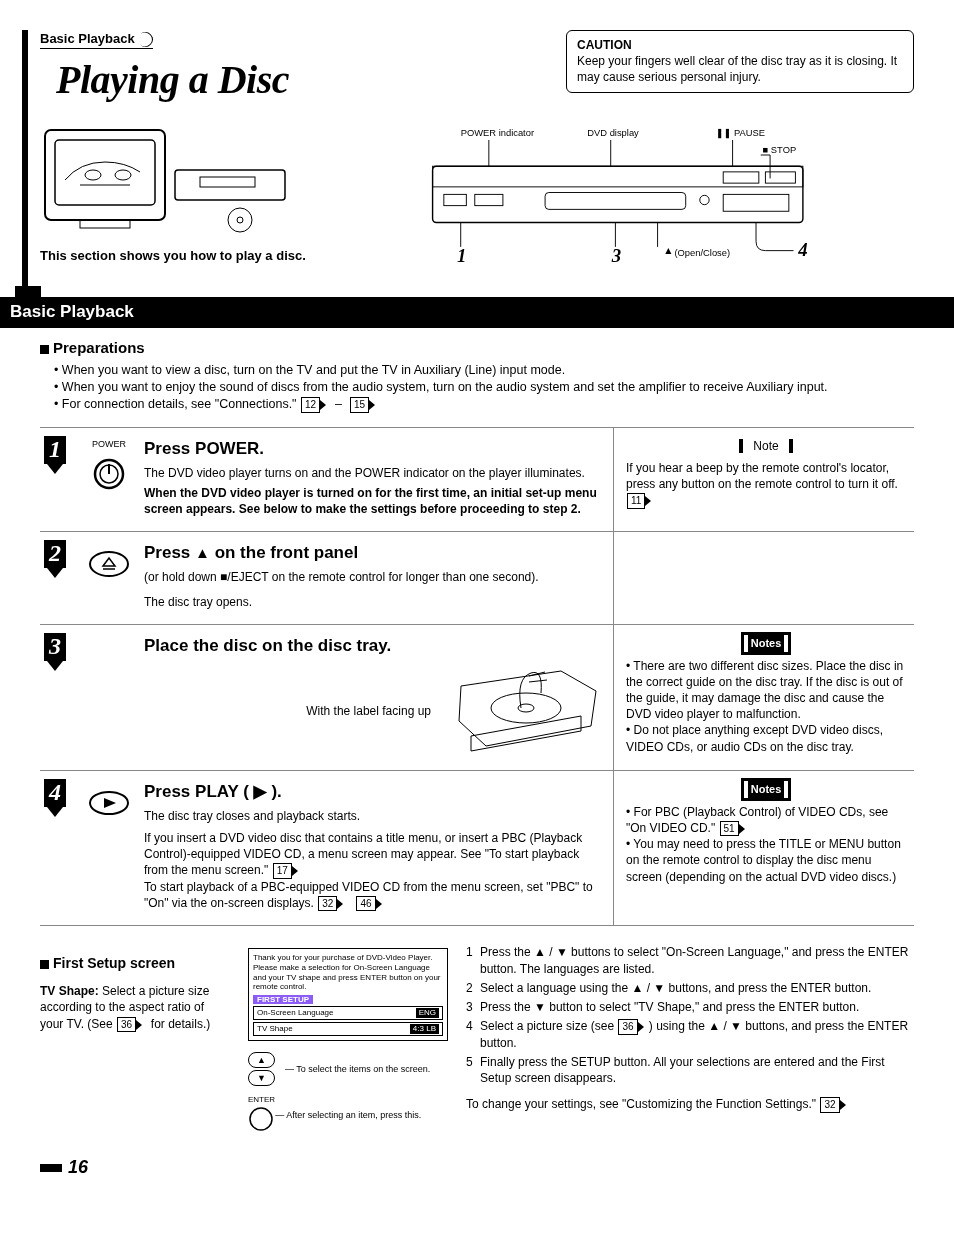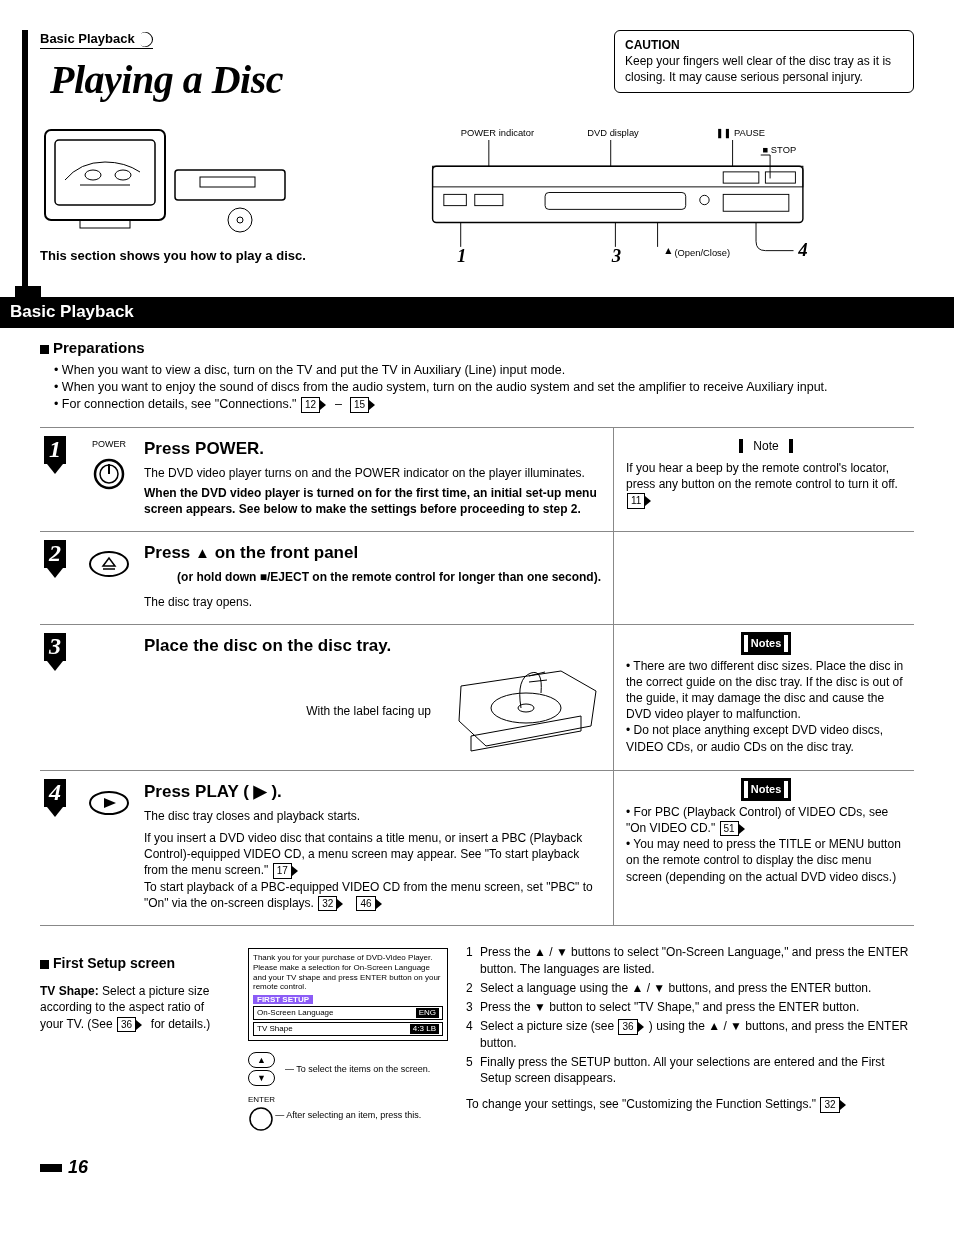--- a/index.html
+++ b/index.html
@@ -11,25 +11,25 @@
     margin: 0 auto;
     padding: 30px 40px 20px 40px;
     font-size: 13px;
     line-height: 1.35;
   }
   .page { position: relative; }
   .side-rule { position:absolute; left:-18px; top:0; width:6px; height:260px; border-left:3px solid #000; border-right:3px solid #000; }
   .side-rule::after{content:''; position:absolute; left:-10px; bottom:-8px; width:26px; height:12px; background:#000;}
   .top-row { display:flex; gap:20px; }
   .top-left { flex:1; }
-  .top-right { width:300px; }
+  .top-right { width:348px; }
   .crumb { font-weight:bold; font-size:13px; display:inline-block; }
   .crumb-wrap { border-bottom:1px solid #000; display:inline-block; padding-right:18px; position:relative; }
   .crumb-wrap::after{ content:''; position:absolute; right:0; top:2px; width:14px; height:14px; border:1.5px solid #000; border-radius:50% 50% 50% 0; border-left:none; border-bottom:none; transform:rotate(45deg); }
-  h1.title { font-family: "Times New Roman", serif; font-style: italic; font-weight: bold; font-size: 40px; margin: 4px 10px 8px; letter-spacing: -0.5px; }
+  h1.title { font-family: "Times New Roman", serif; font-style: italic; font-weight: bold; font-size: 40px; margin: 4px 16px 8px; letter-spacing: -0.5px; }
   .caution-box { border:1.5px solid #000; border-radius:6px; padding:6px 10px; font-size:12px; }
   .caution-box .ch { font-weight:bold; }
   .intro { font-weight:bold; font-size:13px; margin-top:8px; }
   .illus-row { display:flex; gap:20px; margin-top:10px; }
   .tv-illus { width:250px; height:110px; }
   .player-illus { flex:1; position:relative; }
   .player-svg { width:100%; height:150px; }
   .sectionbar { background:#000; color:#fff; font-weight:bold; font-size:17px; padding:4px 10px; margin:18px -40px 10px -40px; }
   .sq { display:inline-block; width:9px; height:9px; background:#000; vertical-align:middle; margin-right:4px; }
   .sub { font-weight:bold; font-size:15px; margin:10px 0 4px; }
@@ -185,21 +185,21 @@
       <div class="step-icon-cell">
         <svg class="icon-svg" viewBox="0 0 44 44">
             <ellipse cx="22" cy="22" rx="19" ry="12" fill="none" stroke="#000" stroke-width="2"></ellipse>
             <path d="M16 24 l6 -8 l6 8 z M16 27 h12" fill="none" stroke="#000" stroke-width="1.5"></path>
           </svg>
       </div>
       <div class="step-body">
         <div class="step-title">
           <span>Press </span><span class="glyph">▲</span><span> on the front panel</span>
         </div>
-        <div style="font-weight:bold;text-align:right;" class="small">(or hold down ■/EJECT on the remote control for longer than one second).</div>
+        <div style="font-weight:normal;" class="small">(or hold down ■/EJECT on the remote control for longer than one second).</div>
         <div class="small" style="margin-top:8px;">The disc tray opens.</div>
       </div>
       <div class="step-side"></div>
     </div>
 
     <div class="step-row">
       <div class="step-num-cell">
           <div class="step-num">3</div>
         </div>
       <div class="step-icon-cell"></div>

